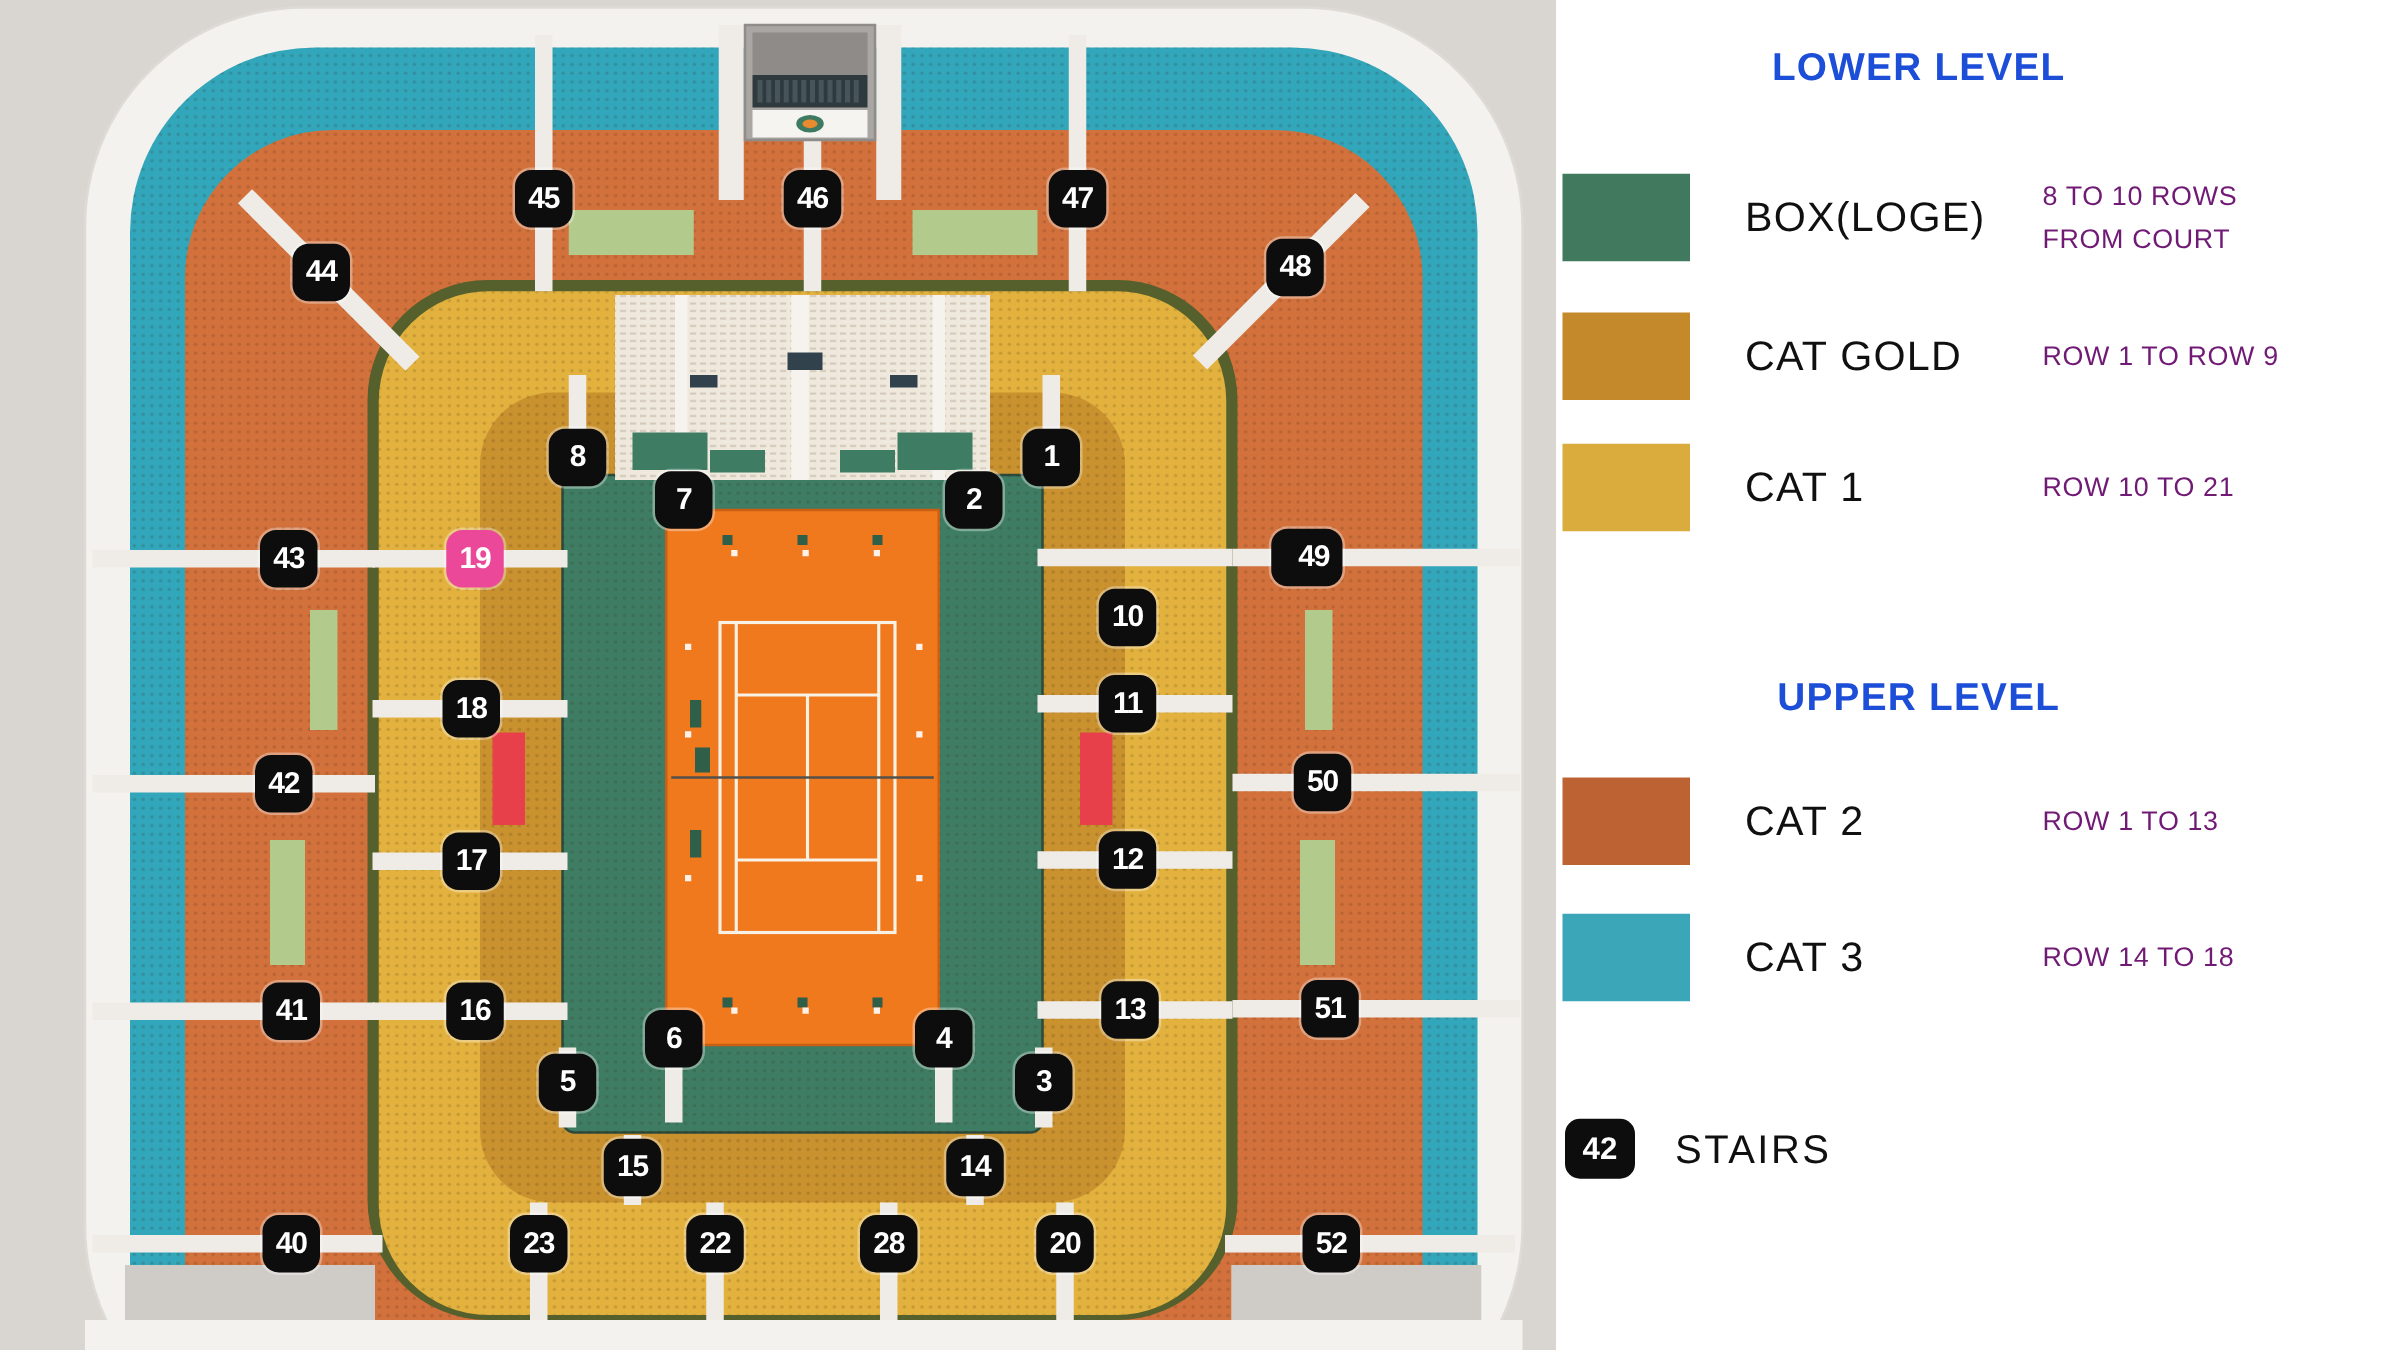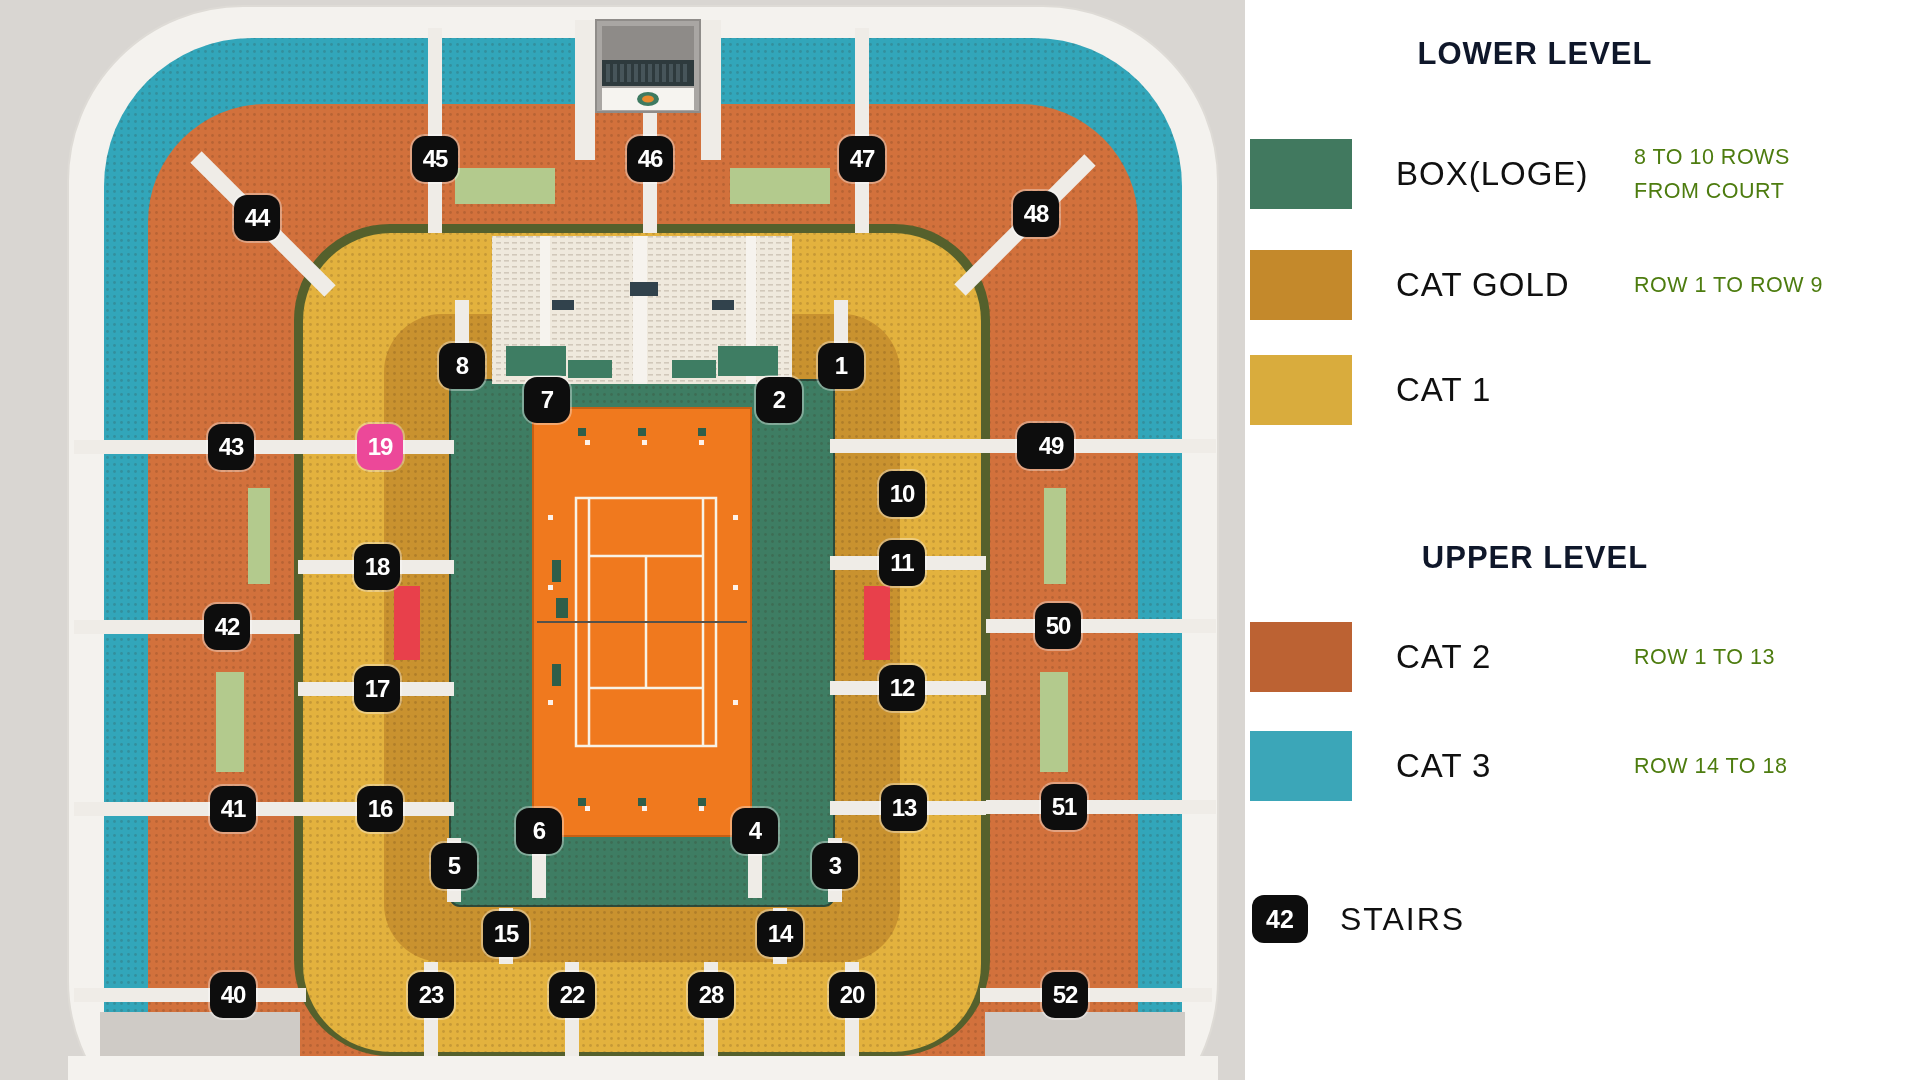--- a/index.html
+++ b/index.html
@@ -10,25 +10,25 @@
   #map-area svg{position:absolute;left:0;top:0;}
   #badge-layer{position:absolute;left:0;top:0;width:1250px;height:1039px;text-align:right;}
   .sec-badge{position:absolute;width:46px;height:46px;border-radius:13px;
              display:flex;align-items:center;justify-content:center;
              color:#fff;font-weight:700;font-size:24px;letter-spacing:-1px;
              font-family:"Liberation Sans",sans-serif;
              box-shadow:0 0 0 2px rgba(255,255,255,0.35);}
   
   #legend{position:absolute;left:1245px;top:0;width:675px;height:1080px;background:#ffffff;}
   .lg-heading{position:absolute;left:60px;width:460px;text-align:center;margin:0;
-              font-size:31px;font-weight:800;letter-spacing:1px;color:#0f172a;}
+              font-size:31px;font-weight:800;letter-spacing:1px;color:#1d4ed8;}
   .legend-row{position:absolute;left:5px;display:flex;align-items:center;height:70px;}
   .swatch{width:102px;height:70px;flex:0 0 102px;}
   .lg-label{margin-left:44px;width:238px;font-size:33px;letter-spacing:1px;color:#101010;}
-  .lg-note{width:260px;font-size:21.5px;line-height:1.6;color:#4d7c0f;white-space:pre-line;
+  .lg-note{width:260px;font-size:21.5px;line-height:1.6;color:#701a75;white-space:pre-line;
            letter-spacing:0.5px;}
   .stairs-row{position:absolute;left:7px;display:flex;align-items:center;height:48px;}
   .stairs-badge{width:56px;height:48px;border-radius:12px;display:flex;align-items:center;
                 justify-content:center;color:#fff;font-weight:700;font-size:25px;}
   .stairs-label{margin-left:32px;font-size:32px;letter-spacing:2px;color:#101010;}
 </style>
 </head>
 <body>
 
 <div id="stage">
@@ -246,20 +246,21 @@
 
     <div class="legend-row" style="top:250px">
       <div class="swatch" style="background: rgb(196, 137, 43);"></div>
       <div class="lg-label">CAT GOLD</div>
       <div class="lg-note">ROW 1 TO ROW 9</div>
     </div>
 
     <div class="legend-row" style="top:355px">
       <div class="swatch" style="background: rgb(217, 172, 61);"></div>
       <div class="lg-label">CAT 1</div>
+      <div class="lg-note">ROW 10 TO 21</div>
     </div>
 
     <h2 class="lg-heading" style="top:540px">UPPER LEVEL</h2>
 
     <div class="legend-row" style="top:622px">
       <div class="swatch" style="background: rgb(188, 98, 51);"></div>
       <div class="lg-label">CAT 2</div>
       <div class="lg-note">ROW 1 TO 13</div>
     </div>
 

